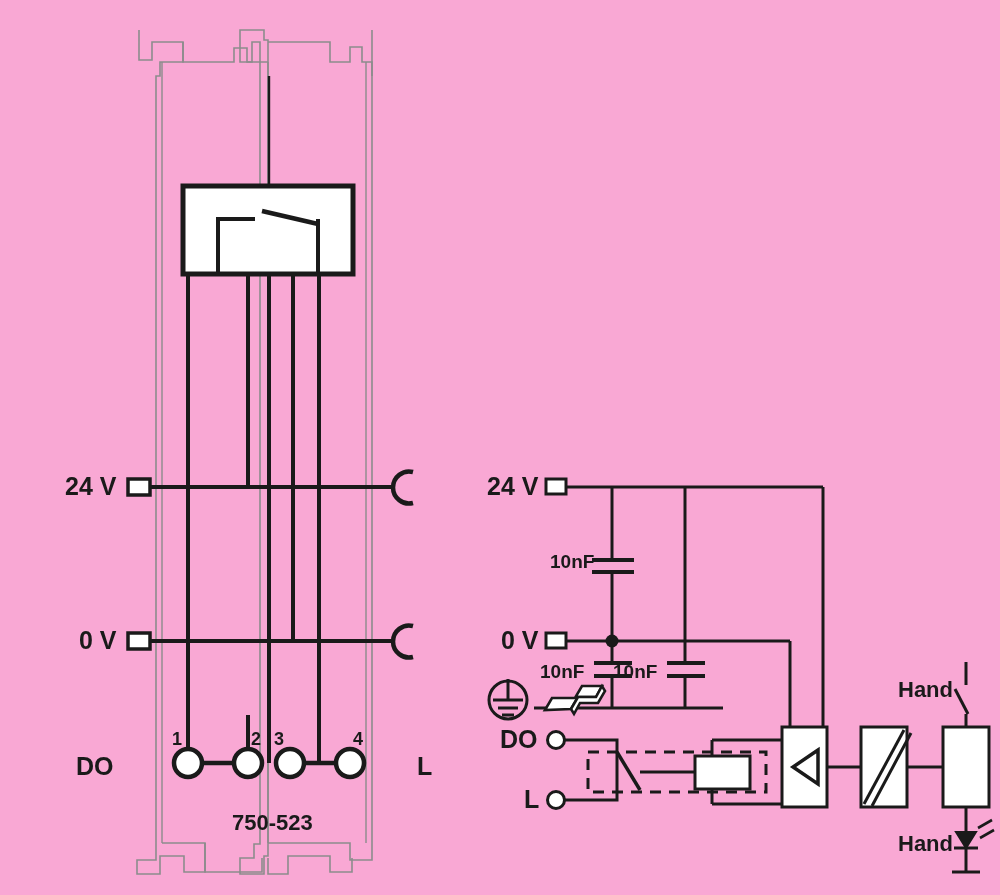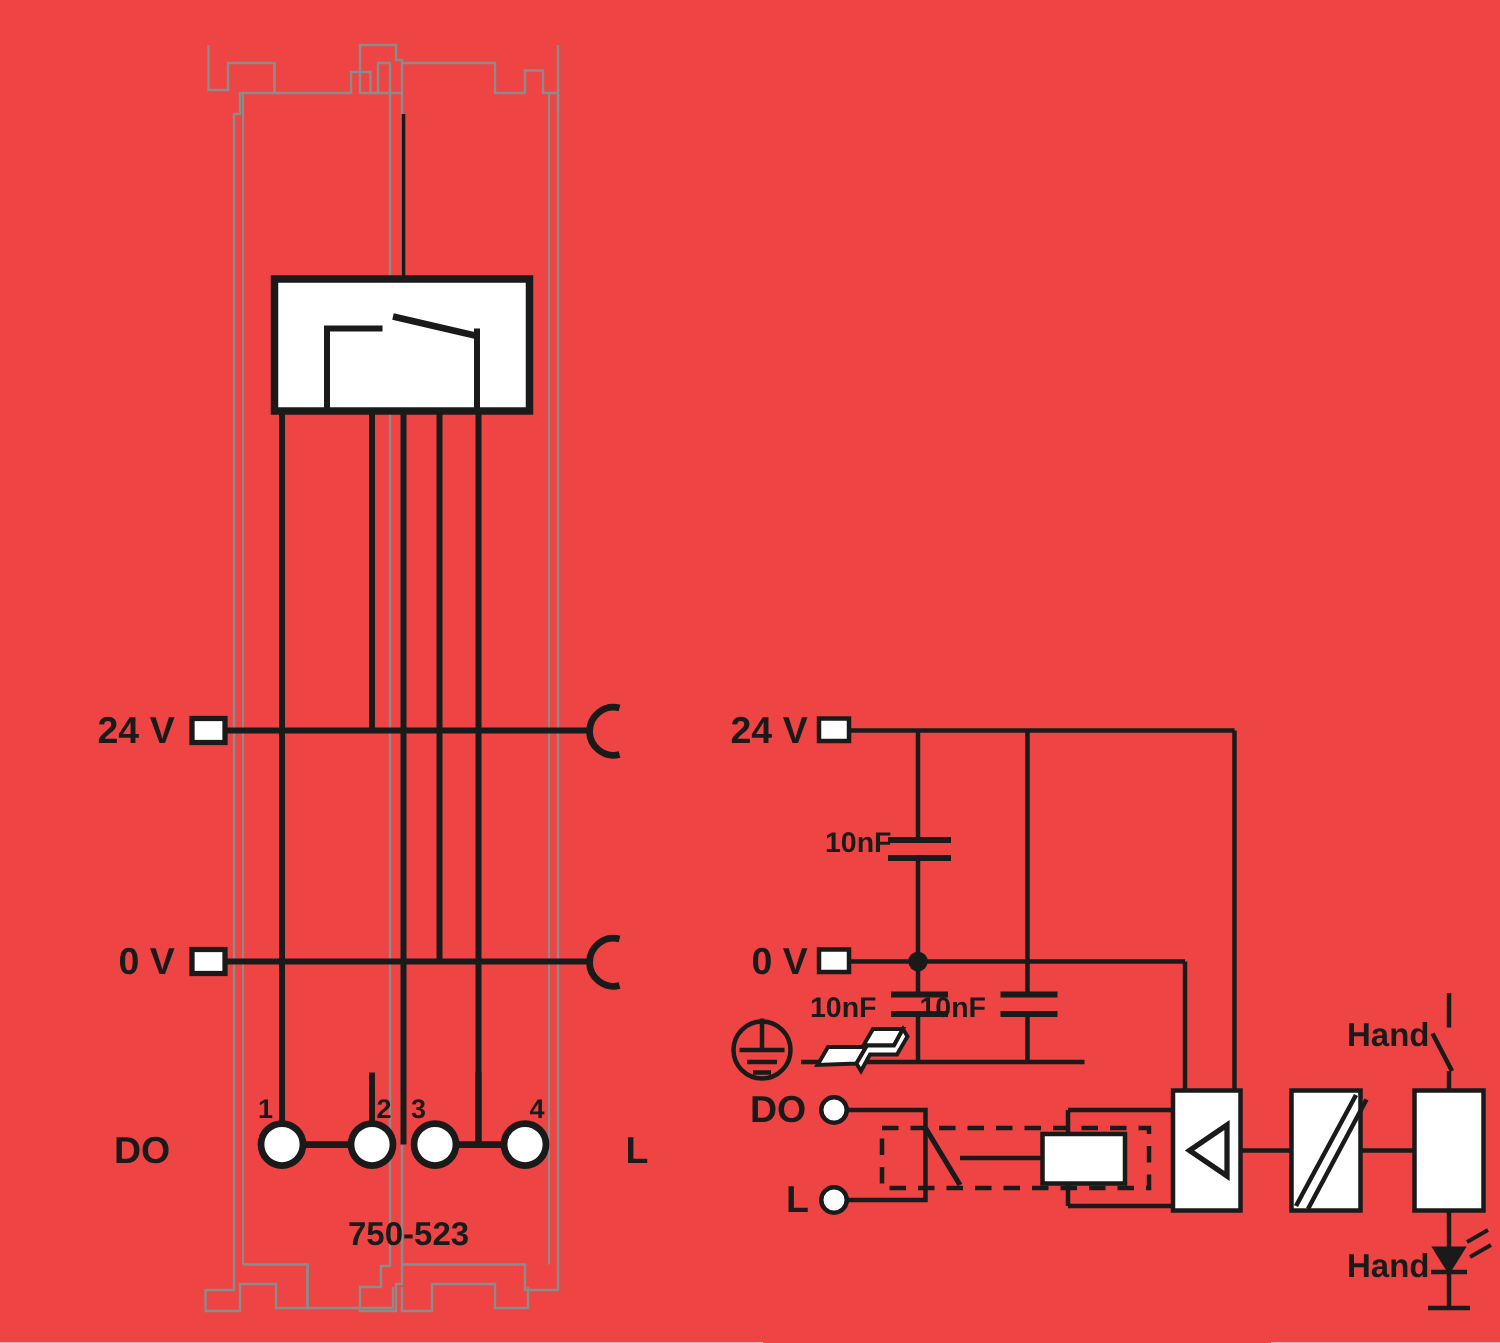--- a/index.html
+++ b/index.html
@@ -1,17 +1,17 @@
 <!DOCTYPE html>
 <html><head>
 <meta charset="utf-8">
 <style>
   html,body{margin:0;padding:0;background:#fff;}
   body{width:1000px;height:895px;font-family:"Liberation Sans",sans-serif;overflow:hidden;}
-  #stage{position:relative;width:1000px;height:895px;background:#ef4444;}
+  #stage{position:relative;width:1000px;height:895px;background:#f9a8d4;}
   svg{display:block;position:absolute;top:0;left:0;}
   .lbl{font-family:"Liberation Sans",sans-serif;font-weight:bold;fill:#1a1a1a;}
   .lbl-lg{font-size:25px;}
   .lbl-md{font-size:22px;}
   .lbl-sm{font-size:19px;}
   .lbl-num{font-size:18px;}
 </style>
 </head>
 <body>
 

